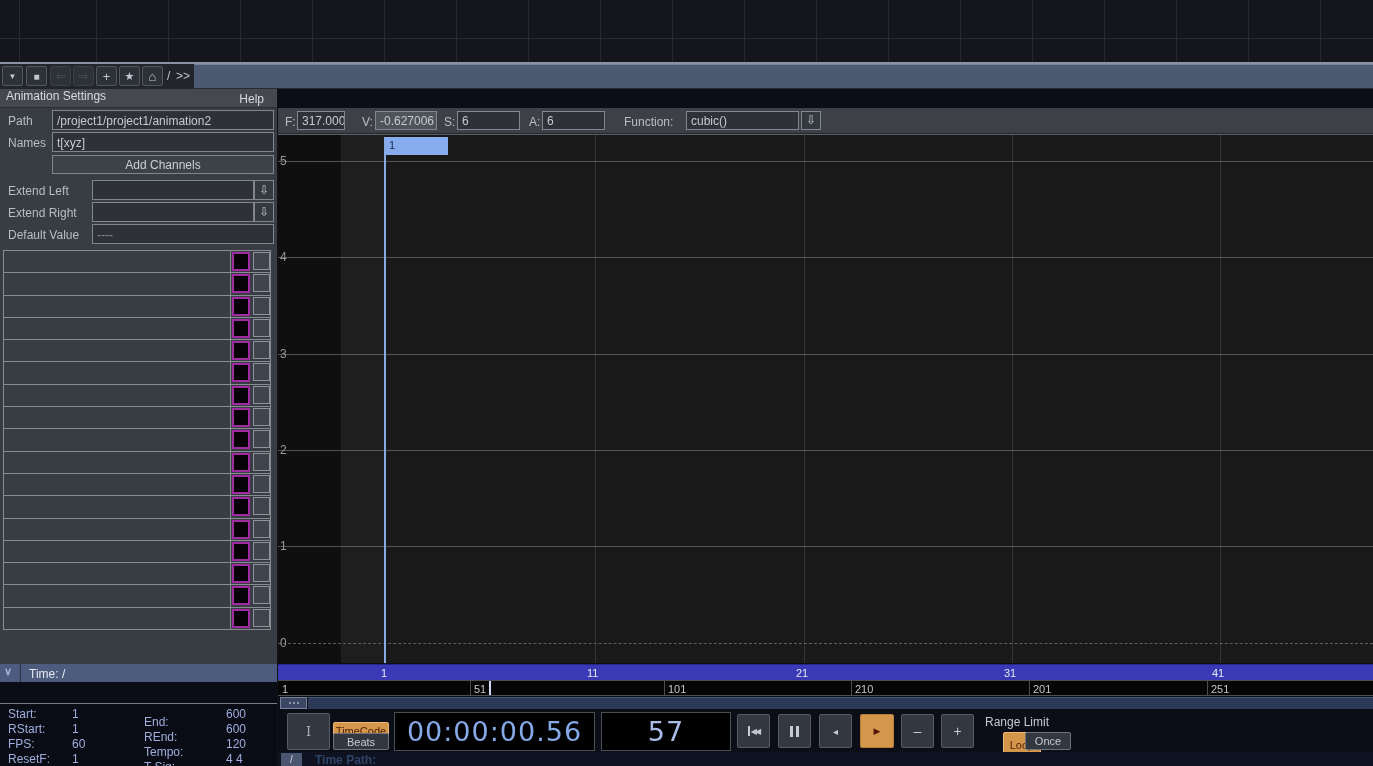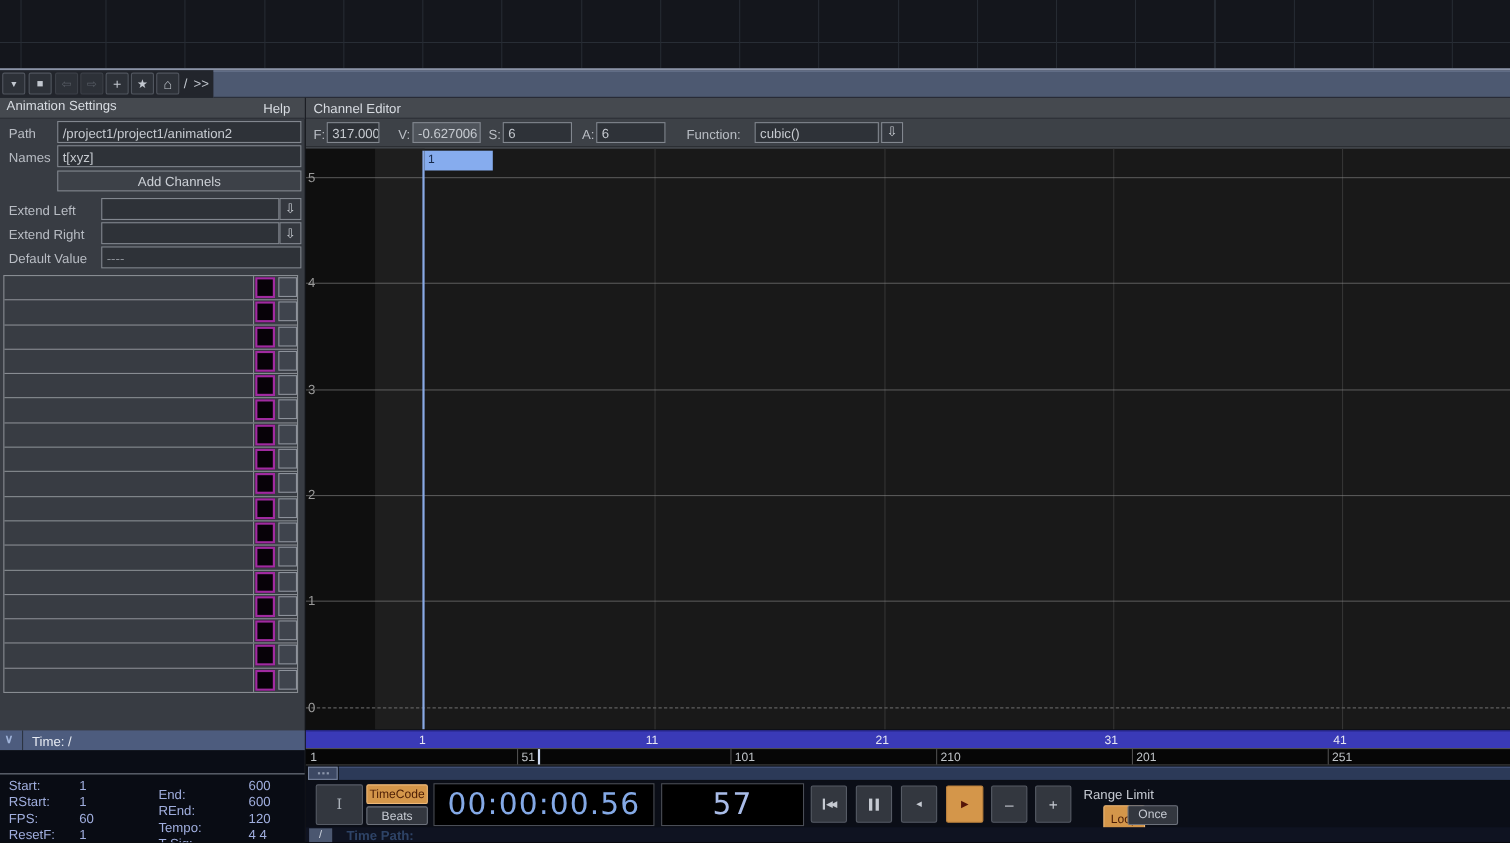--- a/index.html
+++ b/index.html
@@ -107,21 +107,21 @@
   .sb-handle i { width:2px; height:2px; background:#8d97ac; display:block; }
   .sb-thumb { position:absolute; left:30px; top:1px; width:1065px; height:12px; background:#2c3a58;
     border-top:1px solid #46557a; }
 
   
   .playzone { position:absolute; left:0; top:621px; width:1095px; height:42px; background:#0b0e17; }
   .pb-btn { position:absolute; background:#33373f; border:1px solid #565b65; border-radius:2px;
     color:#c6cad2; display:flex; align-items:center; justify-content:center; }
   .insert-btn { left:9px; top:3px; width:43px; height:37px; font-family:"DejaVu Serif", serif;
     font-size:13px; color:#aab0b8; }
-  .tc-btn { left:55px; top:3px; width:56px; height:18px; background:#d4964a; border:1px solid #edb878;
+  .tc-btn { left:55px; top:12px; width:56px; height:18px; background:#d4964a; border:1px solid #edb878;
     color:#4c1d05; font-size:11px; }
   .beats-btn { left:55px; top:23px; width:56px; height:17px; font-size:11px; border-color:#6d727c; }
   .display { position:absolute; top:2px; height:39px; background:#000; border:1px solid #4a4e57;
     display:flex; align-items:center; justify-content:center;
     font-family:"DejaVu Sans", sans-serif; letter-spacing:1px; }
   .disp-tc { left:116px; width:201px; font-size:27px; color:#84a9e6; }
   .disp-fr { left:323px; width:130px; font-size:27px; color:#a9bce8; }
   .t-btn { top:4px; width:33px; height:34px; }
   .t-rew { left:459px; } .t-pause { left:500px; } .t-back { left:541px; }
   .t-play { left:582px; width:34px; background:#d4964a; border-color:#b87f3c; }
@@ -321,23 +321,20 @@
           <span class="s-v1">1</span>
           <span class="s-l2">T Sig:</span>
           <span class="s-v2">4</span>
           <span class="s-v3">4</span>
         </div>
       </div>
     </div>
   </div>
 
   <div class="abs ce-panel">
-    <div class="ce-header">
-      <span>Channel Editor</span>
-    </div>
 
     <div class="ce-toolbar">
       <span class="lbl" style="left:7px">F:</span>
       <div class="field" style="left:19px; width:48px">317.000</div>
       <span class="lbl" style="left:84px">V:</span>
       <div class="field" style="left:97px; width:62px; background:#4f545b">-0.627006</div>
       <span class="lbl" style="left:166px">S:</span>
       <div class="field" style="left:179px; width:63px">6</div>
       <span class="lbl" style="left:251px">A:</span>
       <div class="field" style="left:264px; width:63px">6</div>

